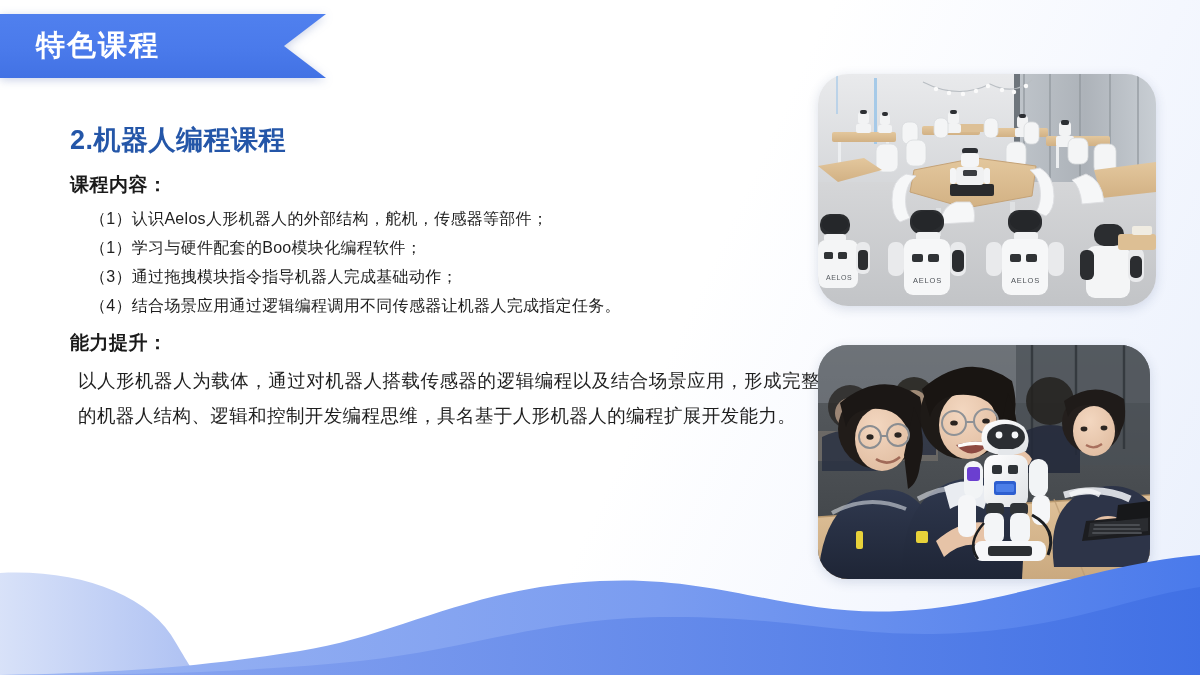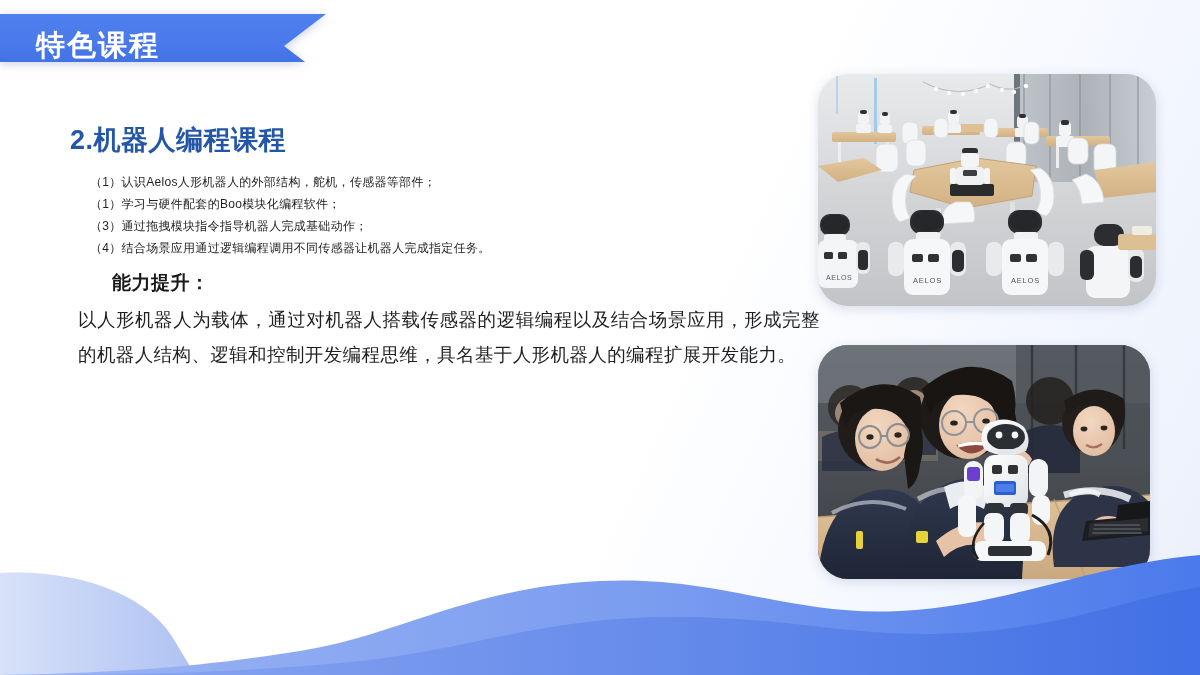--- a/index.html
+++ b/index.html
@@ -21,21 +21,21 @@
       linear-gradient(115deg, #ffffff 0%, #ffffff 55%, #f4f7fe 78%, #eaf0fc 100%);
     overflow: hidden;
   }
 
   
   .ribbon-wrap {
     position: absolute;
     left: 0;
     top: 14px;
     width: 326px;
-    height: 48px;
+    height: 64px;
     filter: drop-shadow(0 2px 5px rgba(60,90,170,0.28));
   }
   .ribbon {
     width: 100%;
     height: 100%;
     background: linear-gradient(180deg, #5080ee 0%, #4a7aeb 55%, #4272e4 100%);
     -webkit-clip-path: polygon(0 0, 326px 0, 284px 32px, 326px 64px, 0 64px);
     clip-path: polygon(0 0, 326px 0, 284px 32px, 326px 64px, 0 64px);
   }
   .ribbon-title {
@@ -75,28 +75,27 @@
     margin: 0 0 6px 0;
     line-height: 1.35;
   }
   .bullet-list {
     list-style: none;
     margin: 0 0 10px 0;
     padding: 0 0 0 20px;
   }
   .bullet-list li {
     color: #1f1f1f;
-    font-size: 12px;
+    font-size: 16px;
     line-height: 1.82;
     letter-spacing: 0.3px;
     white-space: nowrap;
   }
   .section-label.uplift {
     margin-top: 8px;
-    margin-left: 42px;
   }
   .body-paragraph {
     color: #1f1f1f;
     font-size: 18.5px;
     line-height: 1.86;
     letter-spacing: 0.4px;
     margin: 8px;
     text-align: justify;
     text-justify: inter-ideograph;
     width: 742px;
@@ -142,20 +141,21 @@
 
   <div class="ribbon-wrap">
     <div class="ribbon"></div>
     <div class="ribbon-title">特色课程</div>
   </div>
 
   <div class="content">
 
     <h1 class="course-heading">2.机器人编程课程</h1>
 
+    <div class="section-label">课程内容：</div>
 
     <ul class="bullet-list">
       <li>（1）认识Aelos人形机器人的外部结构，舵机，传感器等部件；</li>
       <li>（1）学习与硬件配套的Boo模块化编程软件；</li>
       <li>（3）通过拖拽模块指令指导机器人完成基础动作；</li>
       <li>（4）结合场景应用通过逻辑编程调用不同传感器让机器人完成指定任务。</li>
     </ul>
 
     <div class="section-label uplift">能力提升：</div>
 

